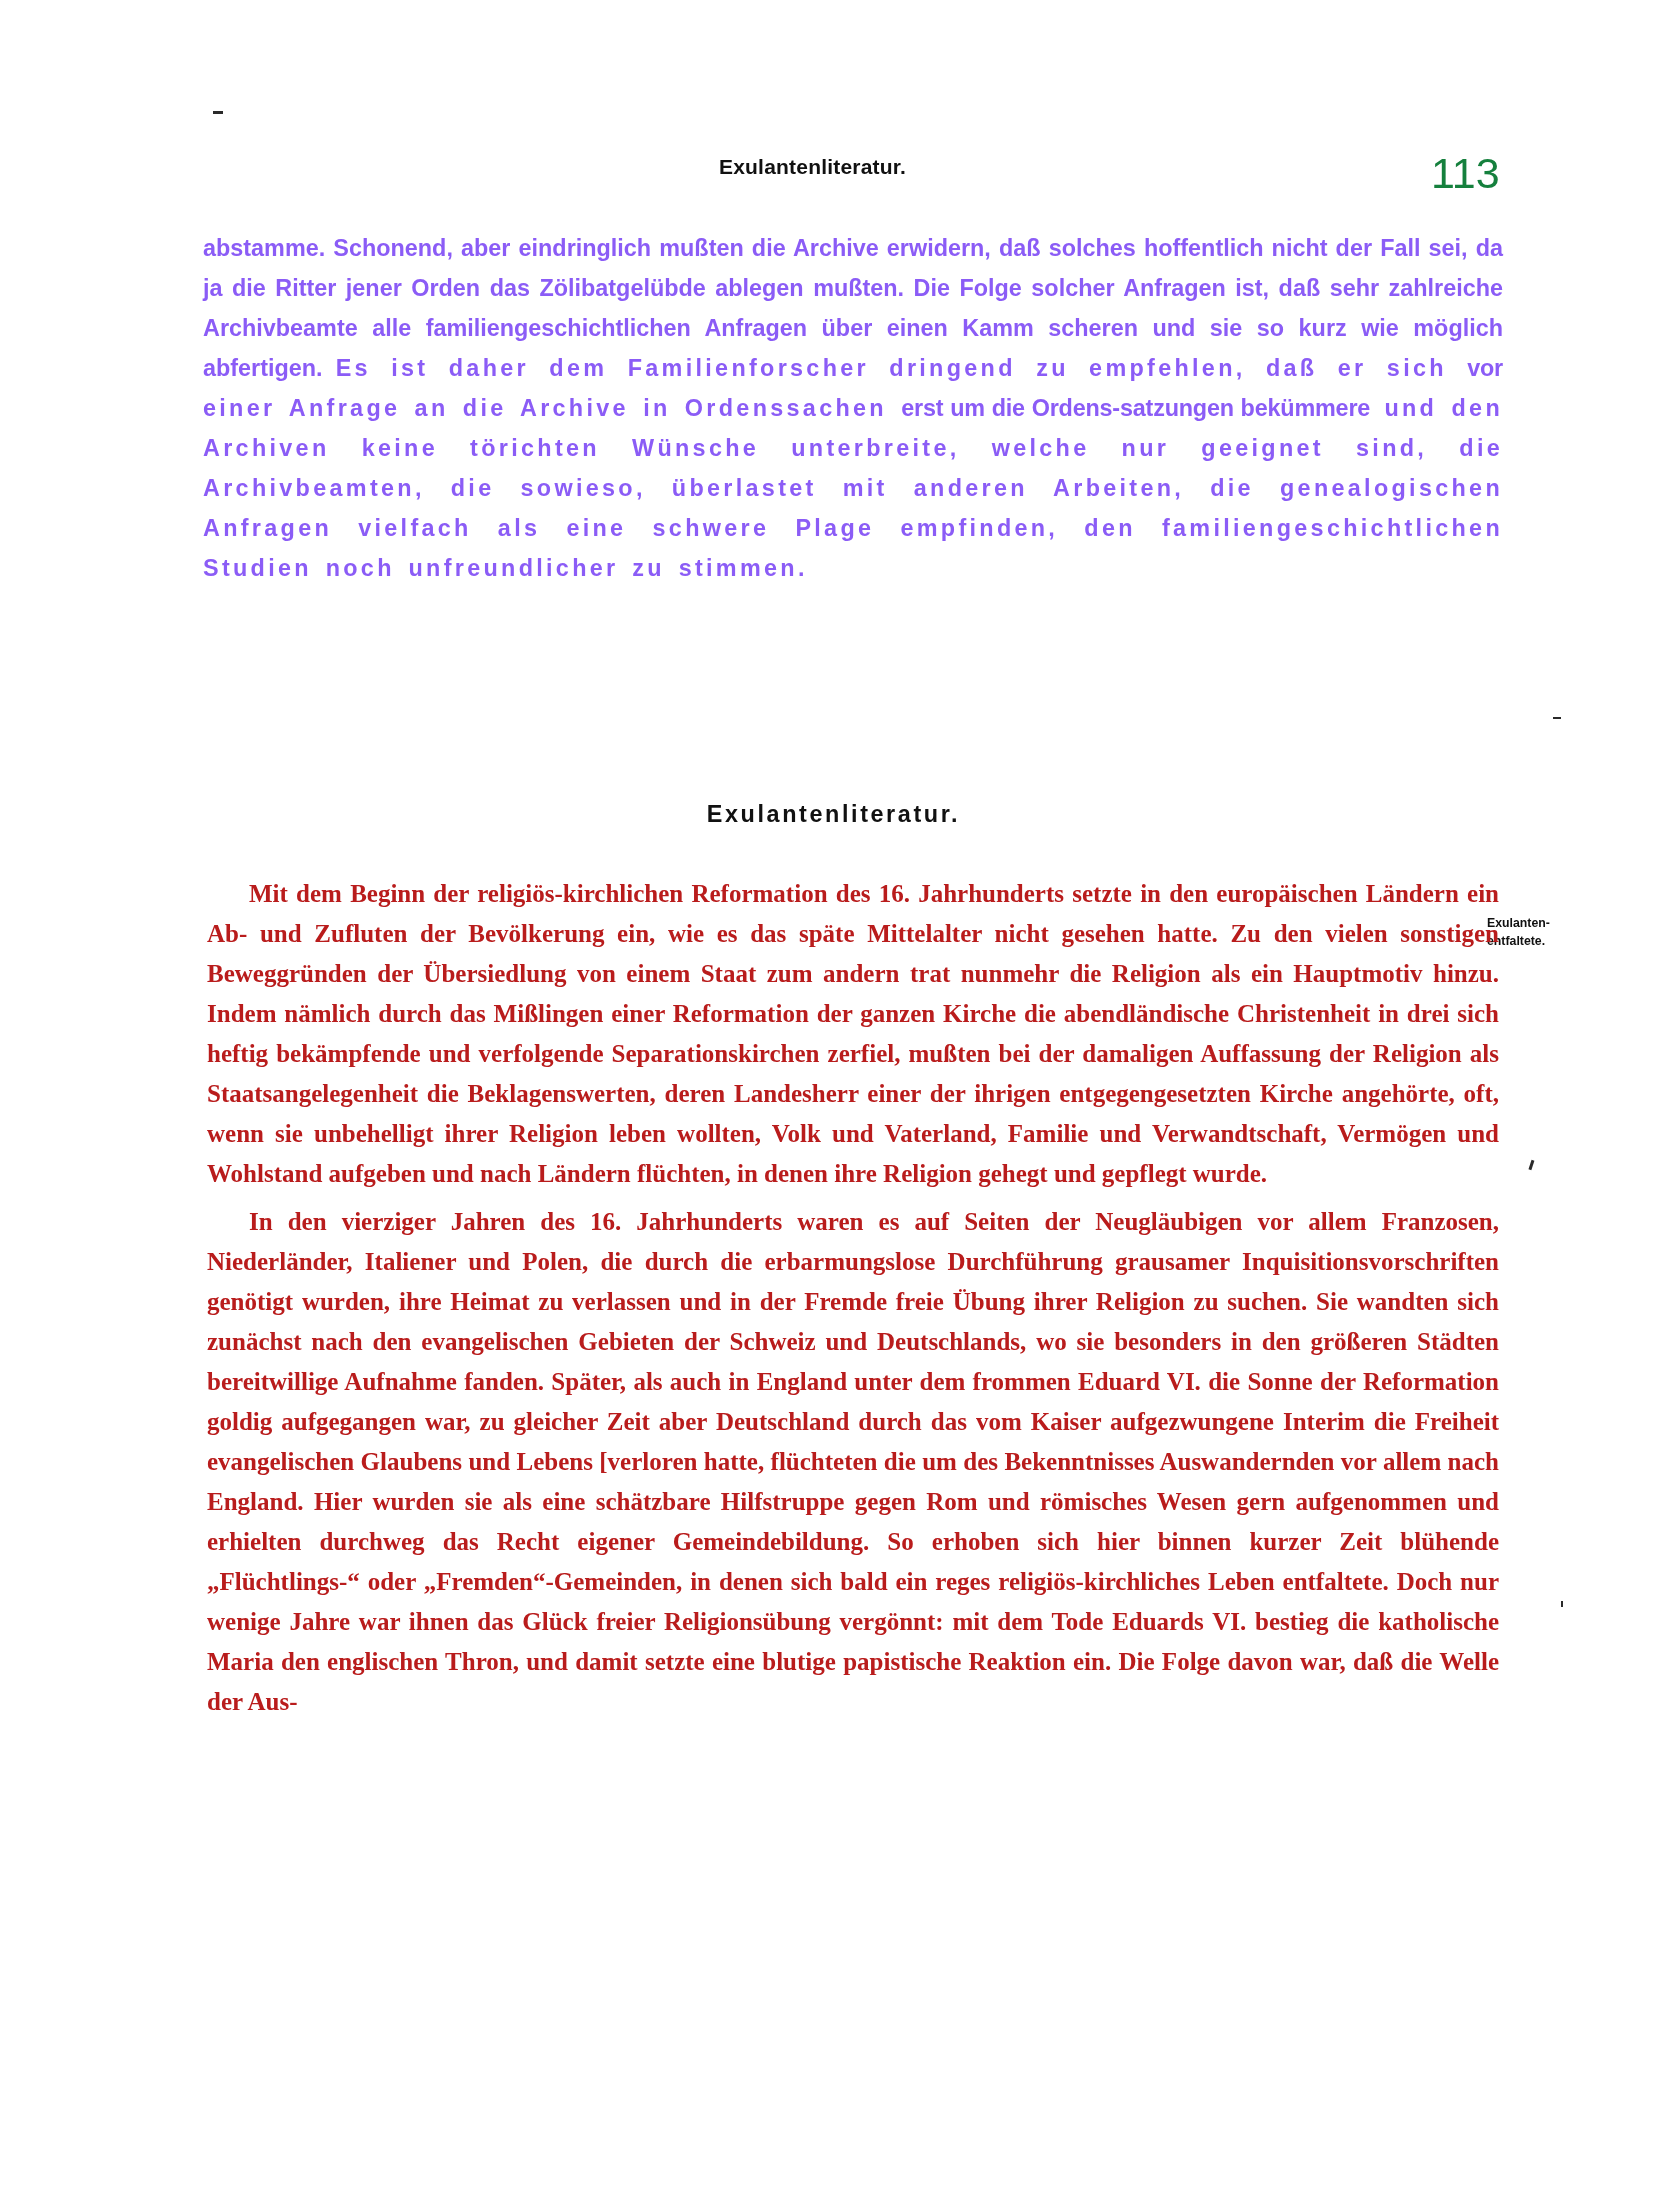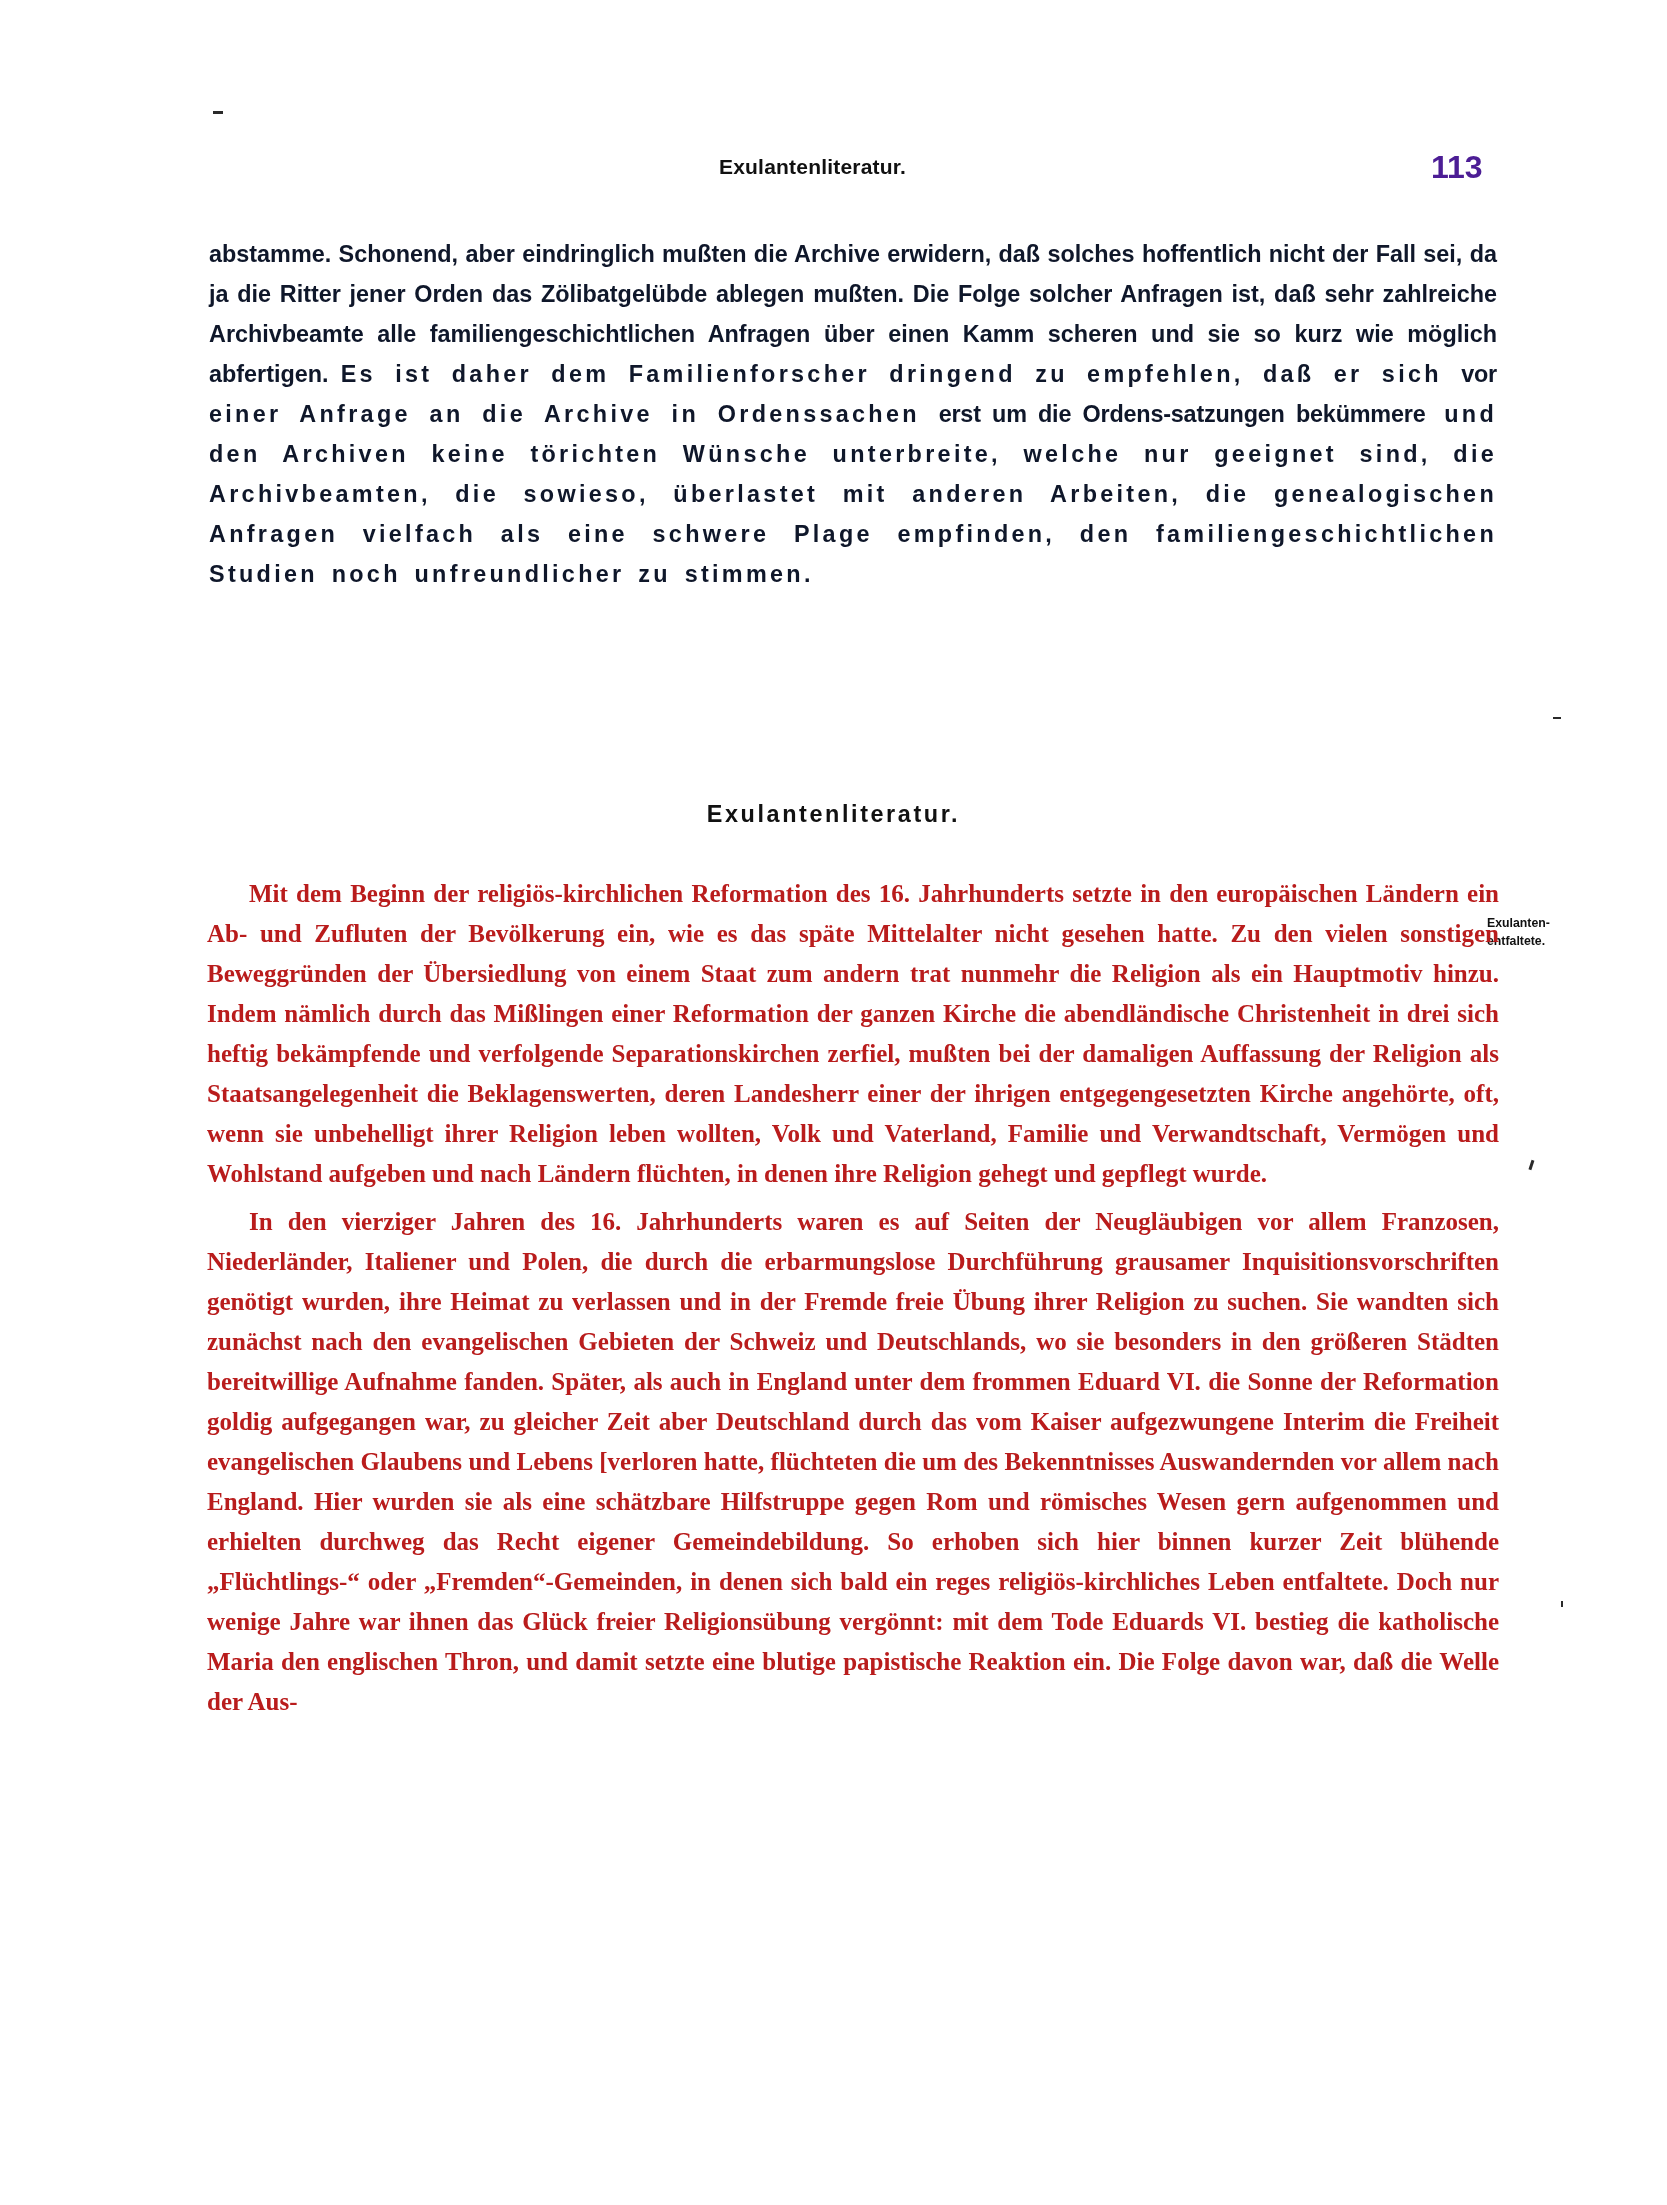--- a/index.html
+++ b/index.html
@@ -43,42 +43,42 @@
     font-size: 21px;
     letter-spacing: 0.2px;
     color: #111;
     white-space: nowrap;
   }
   .folio {
     position: absolute;
     left: 1431px;
     top: -6.2px;
     font-family: "Liberation Sans", "DejaVu Sans", sans-serif;
-    font-weight: bold;
-    font-size: 32px;
-    color: #4c1d95;
+    font-weight: normal;
+    font-size: 43px;
+    color: #15803d;
   }
 
   
   .textblock {
     position: absolute;
     left: 199px;
     top: 224px;
     width: 1308px;
   }
 
   p.para {
-    margin: 10px;
+    margin: 4px;
     font-family: "Liberation Sans", "DejaVu Sans", sans-serif;
     font-weight: bold;
     font-size: 23.4px;
     line-height: 40px;
     text-align: justify;
     text-justify: inter-word;
-    color: #0f172a;
+    color: #8b5cf6;
     -webkit-hyphens: none;
     hyphens: none;
   }
   p.indent { text-indent: 41px; }
 
   
   .sperr {
     letter-spacing: 3.3px;
     word-spacing: 4px;
   }

